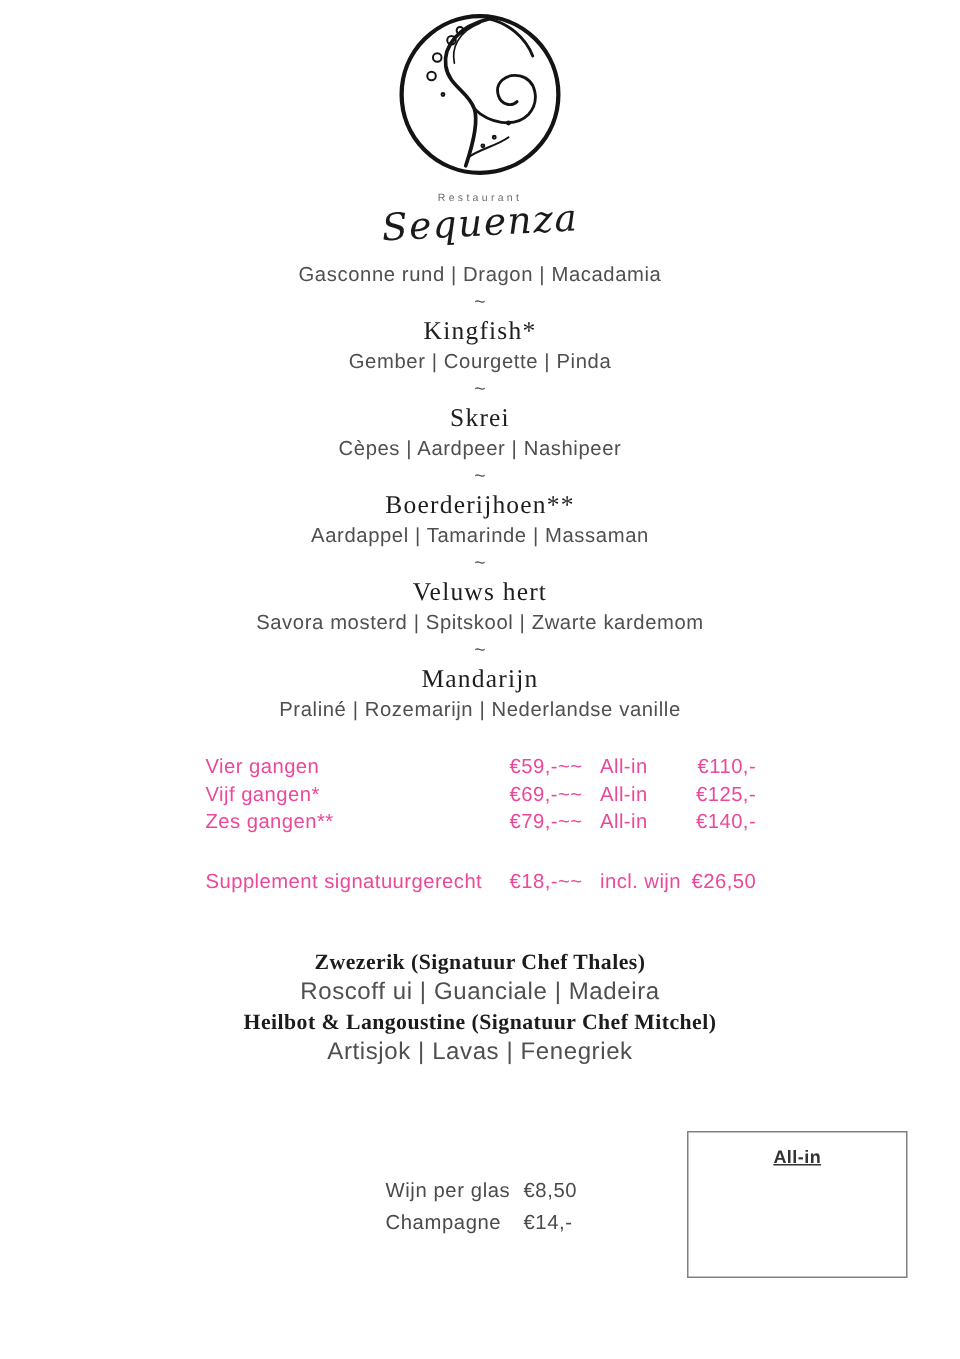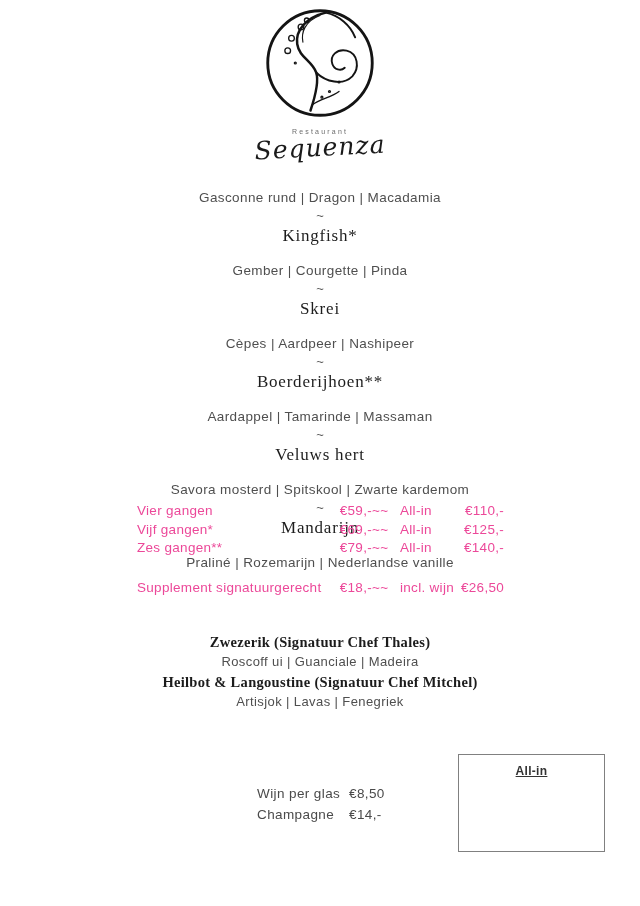--- a/index.html
+++ b/index.html
@@ -32,21 +32,21 @@
   
   .courses{position:absolute;top:173px;left:0;right:0;text-align:center;}
   .course-title{
     font-family:"Liberation Serif", serif;
     font-size:17px;line-height:20px;
     color:#1d1d1d;letter-spacing:.8px;
   }
   .course-sub{
     font-size:13.5px;line-height:17px;
     color:#4f4f4f;letter-spacing:.4px;
-    margin-top:16px;
+    margin-top:1px;
   }
   .course-sep{
     font-size:13px;line-height:20px;color:#5a5a5a;
   }
 
   
   .pricing{
     position:absolute;top:502px;left:137px;
     font-size:13.5px;color:#ec4899;letter-spacing:.3px;
   }
@@ -59,21 +59,21 @@
   .supplement-row{margin-top:21px;}
 
   
   .signature{position:absolute;top:632px;left:0;right:0;text-align:center;}
   .sig-title{
     font-family:"Liberation Serif", serif;
     font-weight:bold;
     font-size:14.5px;line-height:20px;color:#1c1c1c;letter-spacing:.3px;
   }
   .sig-sub{
-    font-size:13px;line-height:20px;color:#4f4f4f;letter-spacing:.4px;
+    font-size:16px;line-height:20px;color:#4f4f4f;letter-spacing:.4px;
   }
 
   
   .drinks{
     position:absolute;top:783px;left:257px;
     font-size:13.5px;color:#4a4a4a;letter-spacing:.4px;
   }
   .drink-row{display:grid;grid-template-columns:92px auto;line-height:21px;}
 
   

